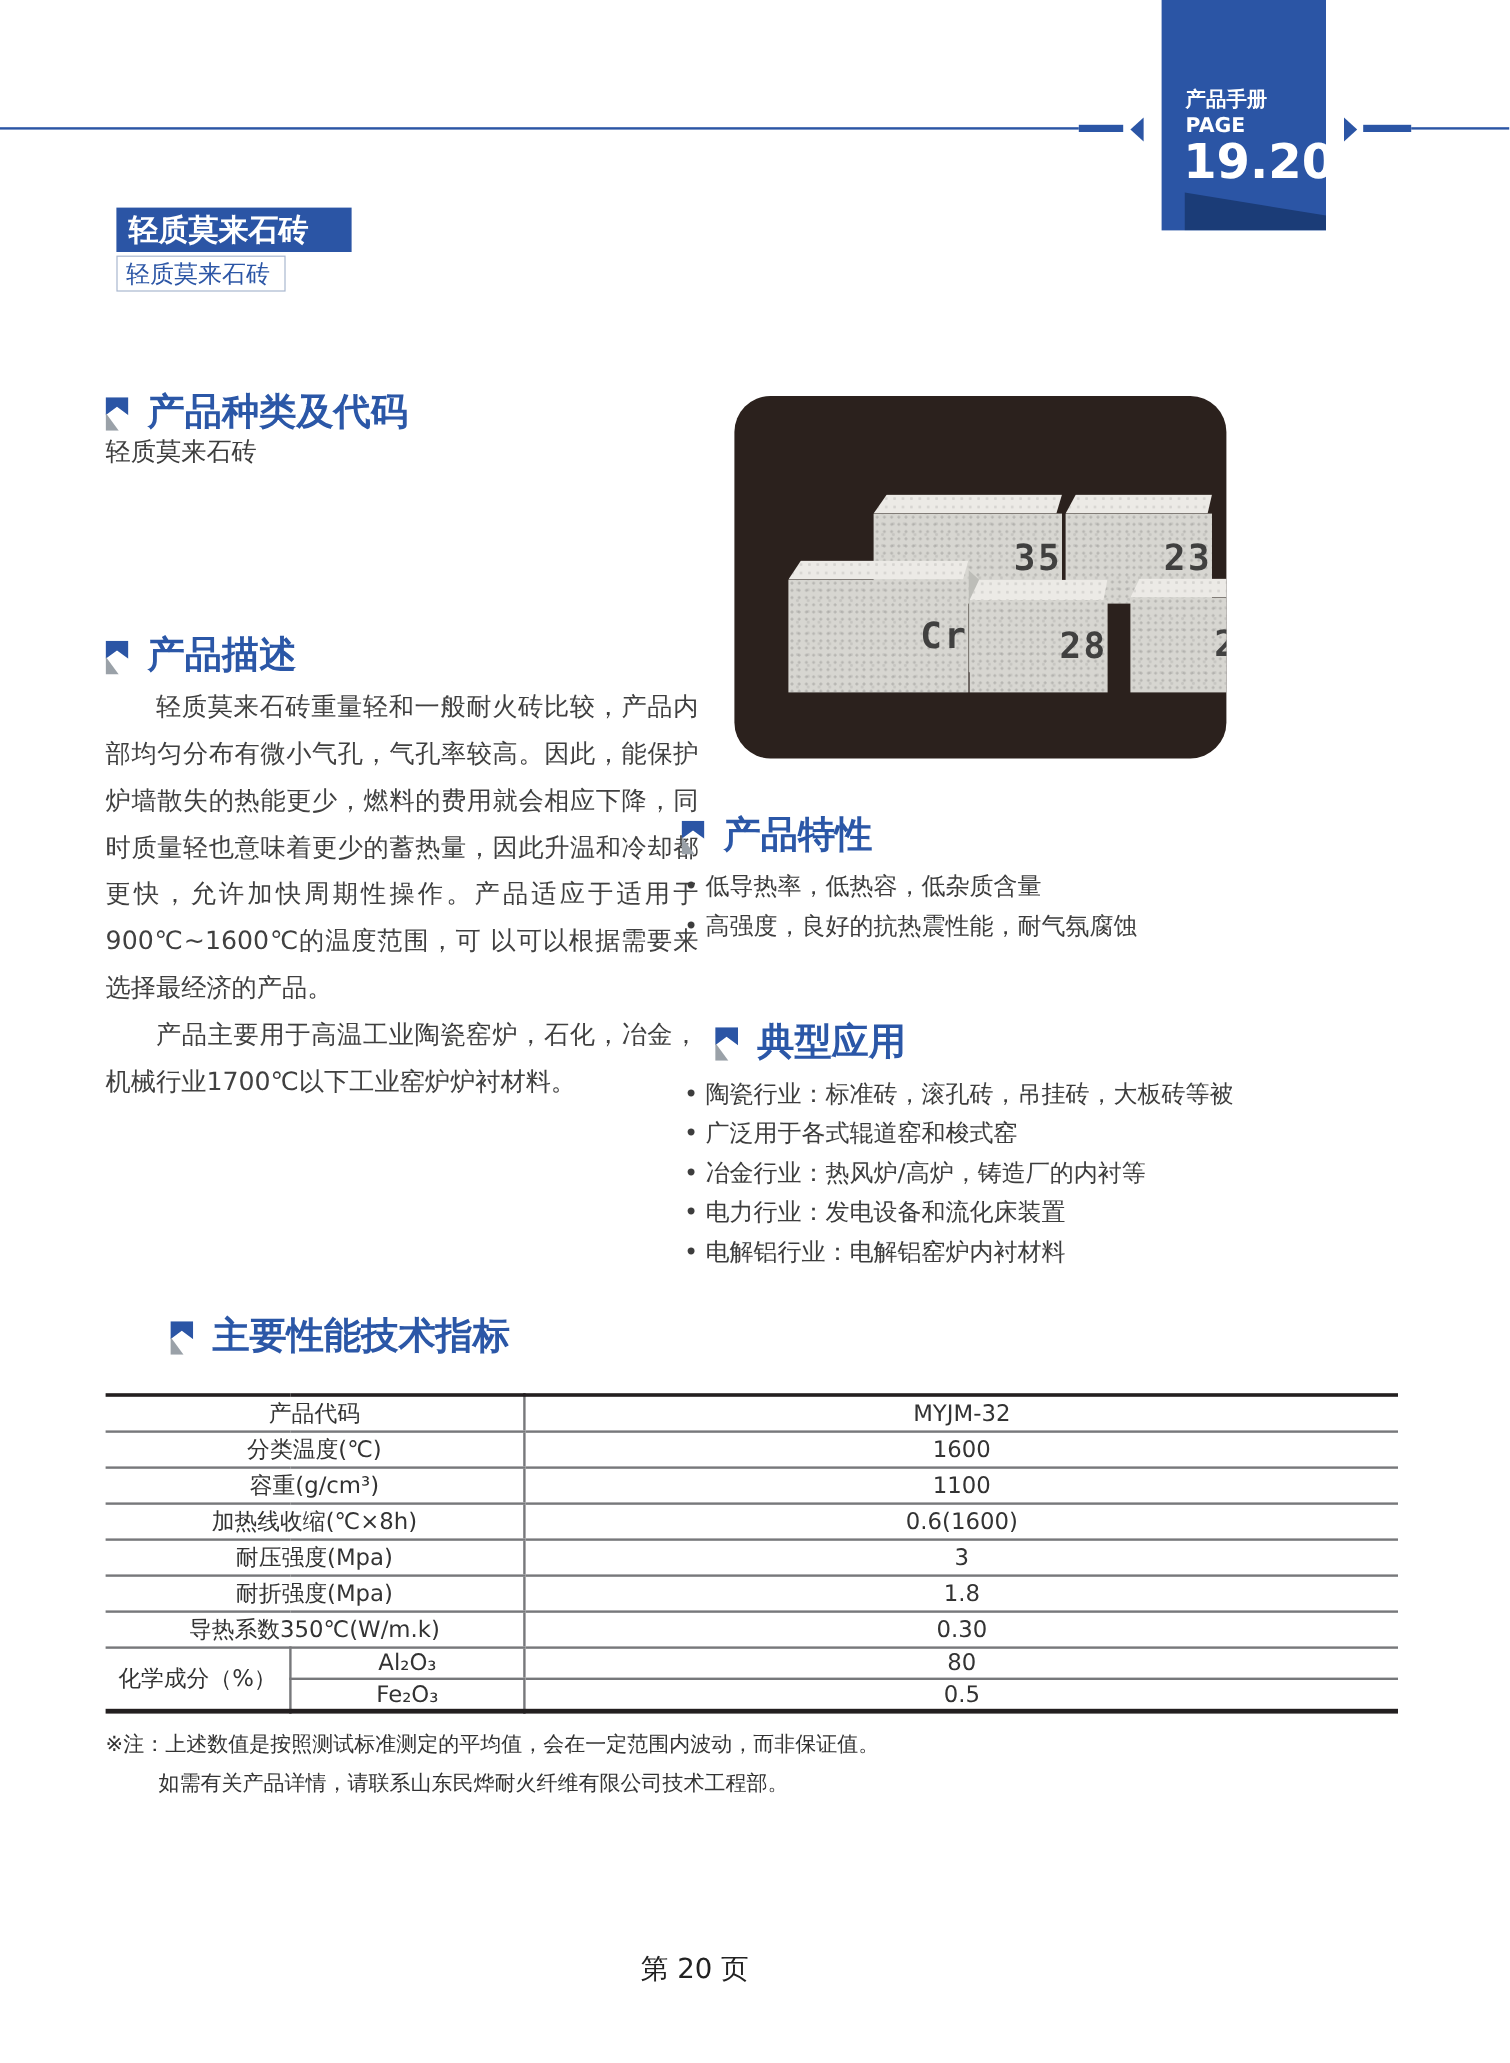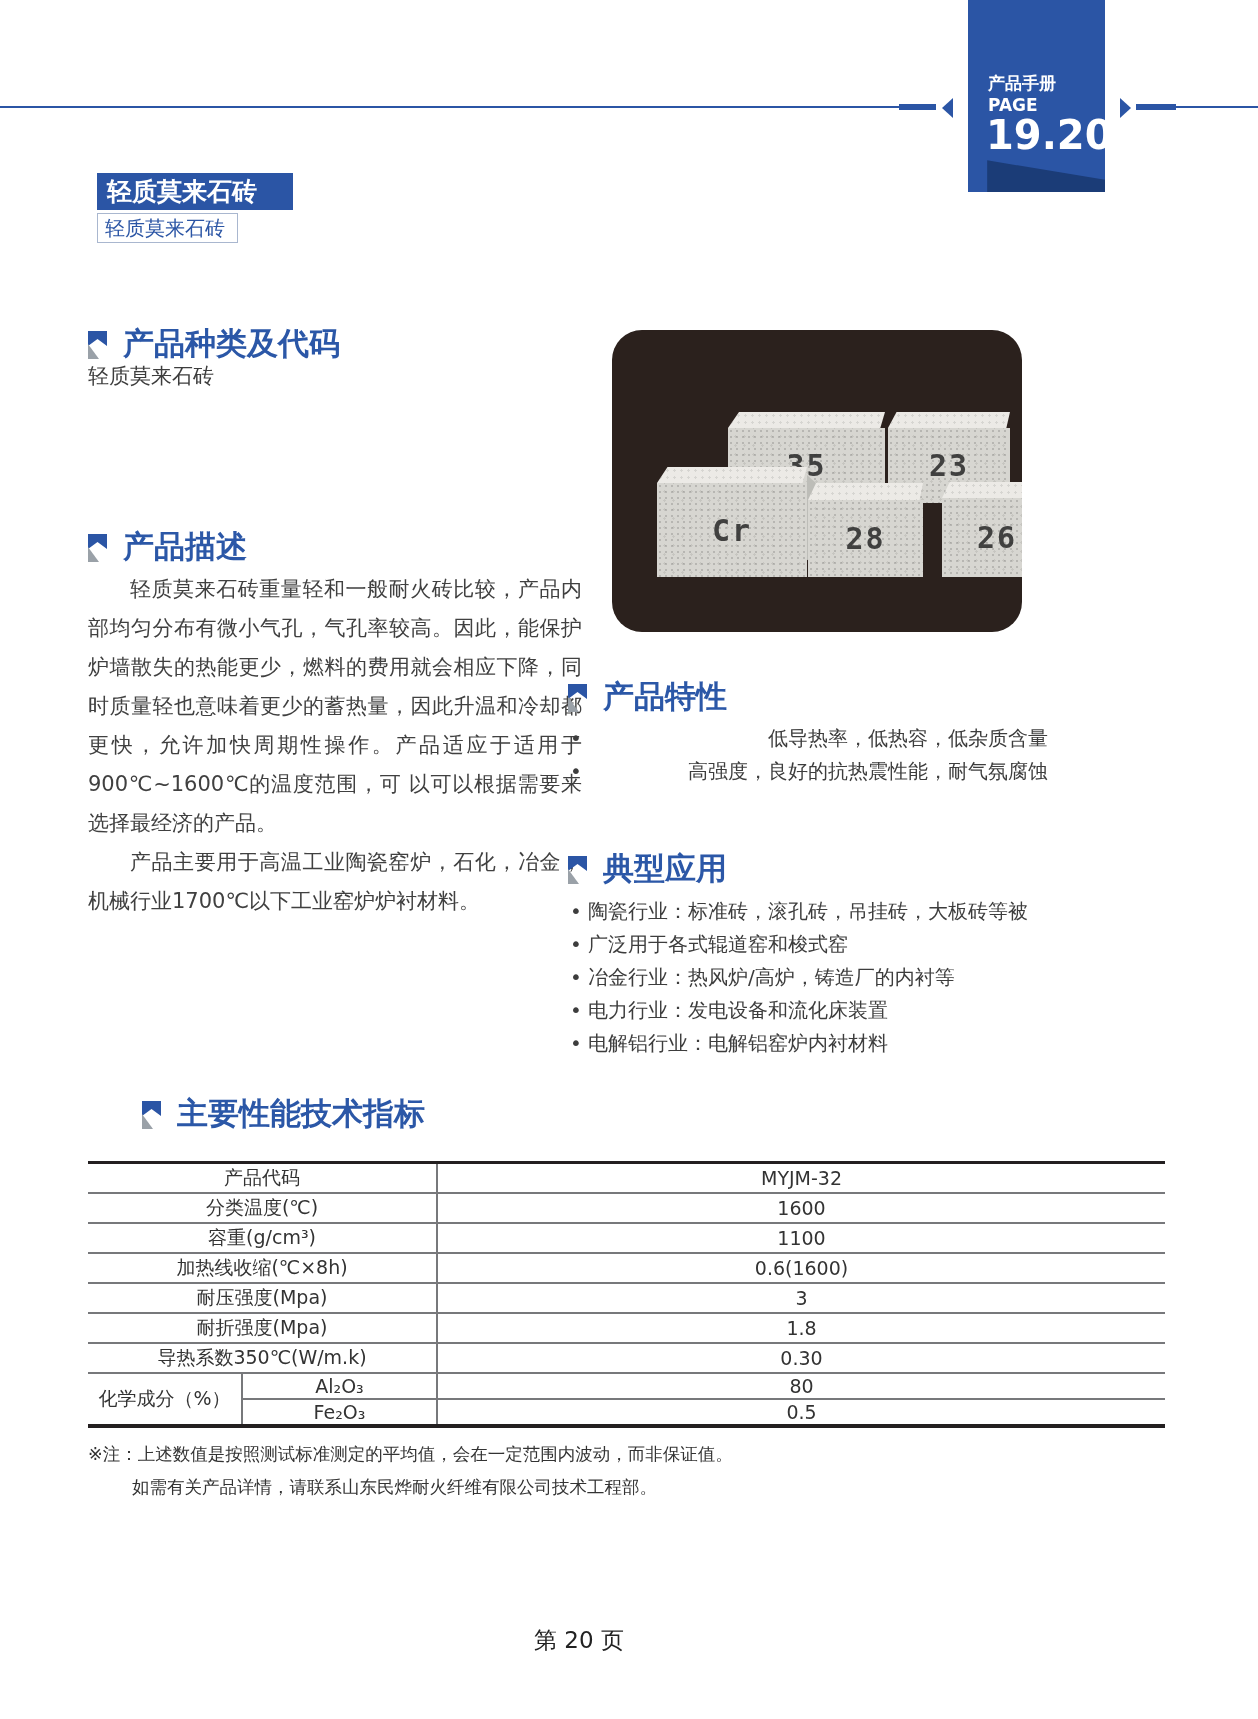--- a/index.html
+++ b/index.html
@@ -45,21 +45,21 @@
                 font-size:21px; line-height:39px; color:#404040; text-align:justify; }
   .desc-body p { margin:0; text-indent:2em; }
 
   
   .photo { position:absolute; left:612px; top:330px; width:410px; height:302px;
            background:#2b211d; border-radius:30px; overflow:hidden; }
   .brick { position:absolute; background-color:#d7d6d1;
            background-image:radial-gradient(rgba(55,55,55,.20) 1px, transparent 1.4px),
                             radial-gradient(rgba(95,95,95,.14) 1px, transparent 1.4px);
            background-size:6px 6px, 9px 9px; background-position:0 0, 3px 4px;
-           display:flex; align-items:center; justify-content:center; }
+           display:flex; align-items:center; justify-content:flex-end; }
   .brick::before { content:""; position:absolute; left:0; top:-16px; width:100%; height:16px;
            background-color:#eceae6;
            background-image:radial-gradient(rgba(55,55,55,.12) 1px, transparent 1.4px);
            background-size:7px 7px;
            clip-path:polygon(7% 0, 100% 0, 97% 100%, 0 100%); }
   .brick .stamp { font-family:"DejaVu Sans Mono", monospace; font-weight:bold;
            font-size:30px; color:#2d2d2d; opacity:.88; letter-spacing:2px; }
   .b35 { left:116px; top:98px;  width:157px; height:75px; z-index:1; }
   .b23 { left:276px; top:98px;  width:122px; height:75px; z-index:1; }
   .bcr { left:45px;  top:153px; width:150px; height:94px; z-index:2; }
@@ -154,26 +154,26 @@
       </div>
   </div>
 
   <div class="sec-head" style="left:568px; top:683px;">
     <svg class="marker" width="19" height="28" viewBox="0 0 19 28">
       <polygon points="0,0 19,0 19,15 9.5,8 0,15" fill="#2b55a5"></polygon>
       <polygon points="0,13 11,28 0,28" fill="#9aa1a8"></polygon>
     </svg>
     <div class="txt">产品特性</div>
   </div>
-  <ul class="bullets" style="top:722px;text-align:right;">
+  <ul class="bullets" style="top:722px;">
     <li>低导热率，低热容，低杂质含量</li>
     <li>高强度，良好的抗热震性能，耐气氛腐蚀</li>
   </ul>
 
-  <div class="sec-head" style="left:568px; top:855px;">
+  <div class="sec-head" style="left:596px; top:855px;">
     <svg class="marker" width="19" height="28" viewBox="0 0 19 28">
       <polygon points="0,0 19,0 19,15 9.5,8 0,15" fill="#2b55a5"></polygon>
       <polygon points="0,13 11,28 0,28" fill="#9aa1a8"></polygon>
     </svg>
     <div class="txt">典型应用</div>
   </div>
   <ul class="bullets bullets-apps" style="top:895px;">
     <li>陶瓷行业：标准砖，滚孔砖，吊挂砖，大板砖等被</li>
     <li>广泛用于各式辊道窑和梭式窑</li>
     <li>冶金行业：热风炉/高炉，铸造厂的内衬等</li>

